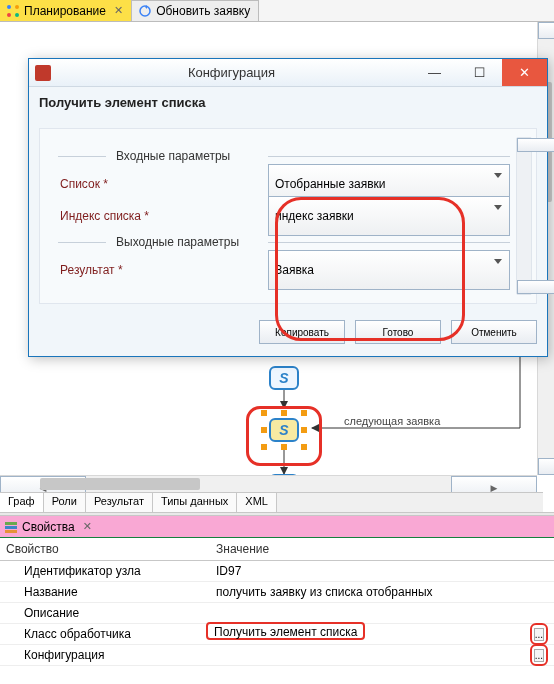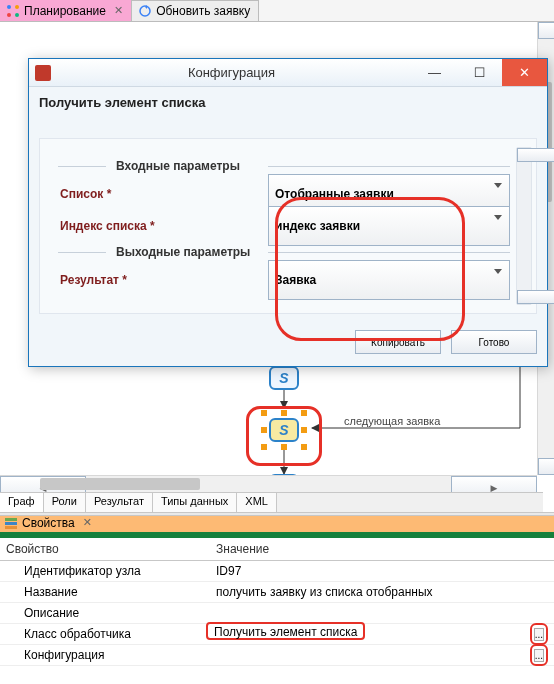--- a/index.html
+++ b/index.html
@@ -1,20 +1,20 @@
 <!DOCTYPE html>
 <html><head>
 <meta charset="utf-8">
 <style>
   * { box-sizing: border-box; margin: 0; padding: 0; }
   body { font-family: "Segoe UI", Tahoma, Arial, sans-serif; font-size: 12px; color: #000; background: #fff; width: 554px; height: 684px; overflow: hidden; position: relative; }
 
   
   .top-tabs { display: flex; align-items: center; border-bottom: 1px solid #bcbcbc; height: 22px; background: #f5f5f5; }
-  .top-tab { display: flex; align-items: center; gap: 4px; height: 100%; padding: 0 8px 0 6px; background: #f9a8d4; border-right: 1px solid #bcbcbc; }
+  .top-tab { display: flex; align-items: center; gap: 4px; height: 100%; padding: 0 8px 0 6px; background: #fde047; border-right: 1px solid #bcbcbc; }
   .top-tab.inactive { background: #eee; border-top: 1px solid #bcbcbc; }
   .tab-icon { width: 14px; height: 14px; display: inline-flex; align-items: center; justify-content: center; }
   .close-x { font-size: 11px; color: #666; margin-left: 4px; cursor: pointer; }
 
   
   .canvas-area { position: relative; height: 490px; background: #fff; overflow: hidden; }
   .node-small { position: absolute; width: 30px; height: 24px; border: 2px solid #2c82c9; border-radius: 6px; background: #eef6ff; display: flex; align-items: center; justify-content: center; color: #2c82c9; font-weight: bold; font-style: italic; font-size: 14px; }
   .node-selected-wrap { position: absolute; width: 46px; height: 40px; }
   .sel-node { position: absolute; left: 8px; top: 8px; width: 30px; height: 24px; border: 2px solid #2c82c9; border-radius: 6px; background: #f7eaa2; display: flex; align-items: center; justify-content: center; color: #2c82c9; font-weight: bold; font-style: italic; font-size: 14px; }
   .sel-handle { position: absolute; width: 6px; height: 6px; background: #f39c12; }
@@ -36,21 +36,21 @@
 
   
   .modal { position: absolute; left: 28px; top: 36px; width: 520px; background: #f1f6fa; border: 1px solid #1a75bb; box-shadow: 2px 2px 12px rgba(0,0,0,.25); }
   .titlebar { height: 28px; background: linear-gradient(#fff,#e9f1f8); display: flex; align-items: center; padding: 0 0 0 6px; border-bottom: 1px solid #cfd9e3; }
   .titlebar .title { flex: 1; text-align: center; font-size: 13px; color: #333; }
   .titlebar .app-ico { width: 16px; height: 16px; background: #c0392b; border-radius: 2px; display:inline-block; }
   .win-btns { display: flex; height: 100%; }
   .win-btn { width: 45px; display: flex; align-items: center; justify-content: center; color: #333; font-family: Arial; font-size: 13px; }
   .win-btn.min { } .win-btn.max { } .win-btn.close { background: #e8573f; color: #fff; }
   .modal-sub { padding: 8px 10px 4px; font-weight: bold; font-size: 13px; color: #222; }
-  .modal-body { margin: 24px 10px 10px; background: #f7fafc; border: 1px solid #e0e6ee; position: relative; padding: 14px 26px 14px 18px; font-weight: bold; }
+  .modal-body { margin: 14px 10px 10px; background: #f7fafc; border: 1px solid #e0e6ee; position: relative; padding: 14px 26px 14px 18px; }
   .fieldset-line { position: relative; height: 12px; margin: 6px 0 10px; }
   .fs-rule { position: absolute; top: 7px; height: 1px; background: #c7d0da; }
   .fs-rule.left { left: 0; width: 48px; }
   .fs-rule.right { left: 210px; right: 0; }
   .fs-label { position: absolute; left: 54px; top: 0; font-size: 12px; color: #333; background: transparent; padding: 0 4px; }
   .form-row { display: flex; align-items: center; height: 26px; margin-bottom: 6px; }
   .form-label { width: 210px; padding-left: 2px; color: #7f1d1d; }
   .form-select { flex: 1; height: 40px; border: 1px solid #9fb3c8; background: linear-gradient(#fff,#eef0f2); padding: 0 22px 0 6px; position: relative; display: flex; align-items: center; font-size: 12px; }
   .form-select::after { content: ""; position: absolute; right: 7px; top: 8px; border-left: 4px solid transparent; border-right: 4px solid transparent; border-top: 5px solid #555; }
   .red-ring2 { position: absolute; border: 3px solid #e63027; border-radius: 26px; left: 246px; top: 138px; width: 190px; height: 144px; pointer-events: none; }
@@ -60,21 +60,21 @@
   .modal-buttons { display: flex; justify-content: flex-end; gap: 10px; padding: 6px 10px 12px; }
   .btn { min-width: 86px; height: 24px; border: 1px solid #9fb3c8; background: linear-gradient(#fff,#e9edf2); font-size: 10px; display: inline-flex; align-items: center; justify-content: center; cursor: pointer; }
 
   
   .canvas-tabs { position: absolute; left: 0; right: 11px; bottom: 0; height: 20px; display: flex; background: #f0f0f0; border-top: 1px solid #c7c7c7; z-index: 2; }
   .ctab { padding: 2px 8px; border-right: 1px solid #c7c7c7; background: #fafafa; font-size: 11px; cursor: pointer; }
   .ctab.active { background: #fff; font-weight: normal; }
 
   
   .panel-divider { height: 4px; background: #e9e9e9; border-top: 1px solid #c7c7c7; border-bottom: 1px solid #c7c7c7; }
-  .props-header { display: flex; align-items: flex-start; height: 22px; background: #fdba74; border-bottom: 6px solid #15803d; padding-left: 4px; gap: 4px; }
+  .props-header { display: flex; align-items: center; height: 22px; background: #f9a8d4; border-bottom: 1px solid #15803d; padding-left: 4px; gap: 4px; }
   .props-header .ico { width: 14px; height: 14px; display:inline-flex; align-items:center; justify-content:center; }
   .props-table { width: 100%; border-collapse: collapse; }
   .props-table th { text-align: left; font-weight: normal; color: #333; padding: 4px 6px; background: #fff; border-bottom: 1px solid #c7c7c7; }
   .props-table td { padding: 3px 6px; border-bottom: 1px solid #eee; vertical-align: middle; height: 18px; }
   .props-table td.key { padding-left: 24px; width: 210px; }
   .cell-highlight { position: relative; }
   .red-ring3 { position: absolute; border: 2px solid #e63027; border-radius: 4px; left: -4px; top: -2px; padding: 0 6px; height: 18px; line-height: 16px; }
   .dots-btn { width: 22px; height: 16px; border: 1px solid #aaa; background: #f6f6f6; font-size: 10px; line-height: 12px; text-align: center; cursor: pointer; }
   .dots-wrap { position: relative; display:inline-block; }
   .red-ring4 { position: absolute; border: 2px solid #e63027; border-radius: 6px; left: -4px; top: -4px; right: -4px; bottom: -4px; pointer-events:none; }
@@ -204,20 +204,21 @@
         <div class="form-label">Результат *</div>
         <div class="form-select">
             <span>Заявка</span>
           </div>
       </div>
     </div>
     <div class="red-ring2"></div>
     <div class="modal-buttons">
       <div class="btn">Копировать</div>
       <div class="btn">Готово</div>
+      <div class="btn">Отменить</div>
     </div>
   </div>
 </div>
 
 <div class="panel-divider"></div>
 
 <div class="props-header">
   <span class="ico">
     <svg width="14" height="14" viewBox="0 0 14 14">
         <rect x="1" y="2" width="12" height="3" fill="#6aa84f"></rect>

